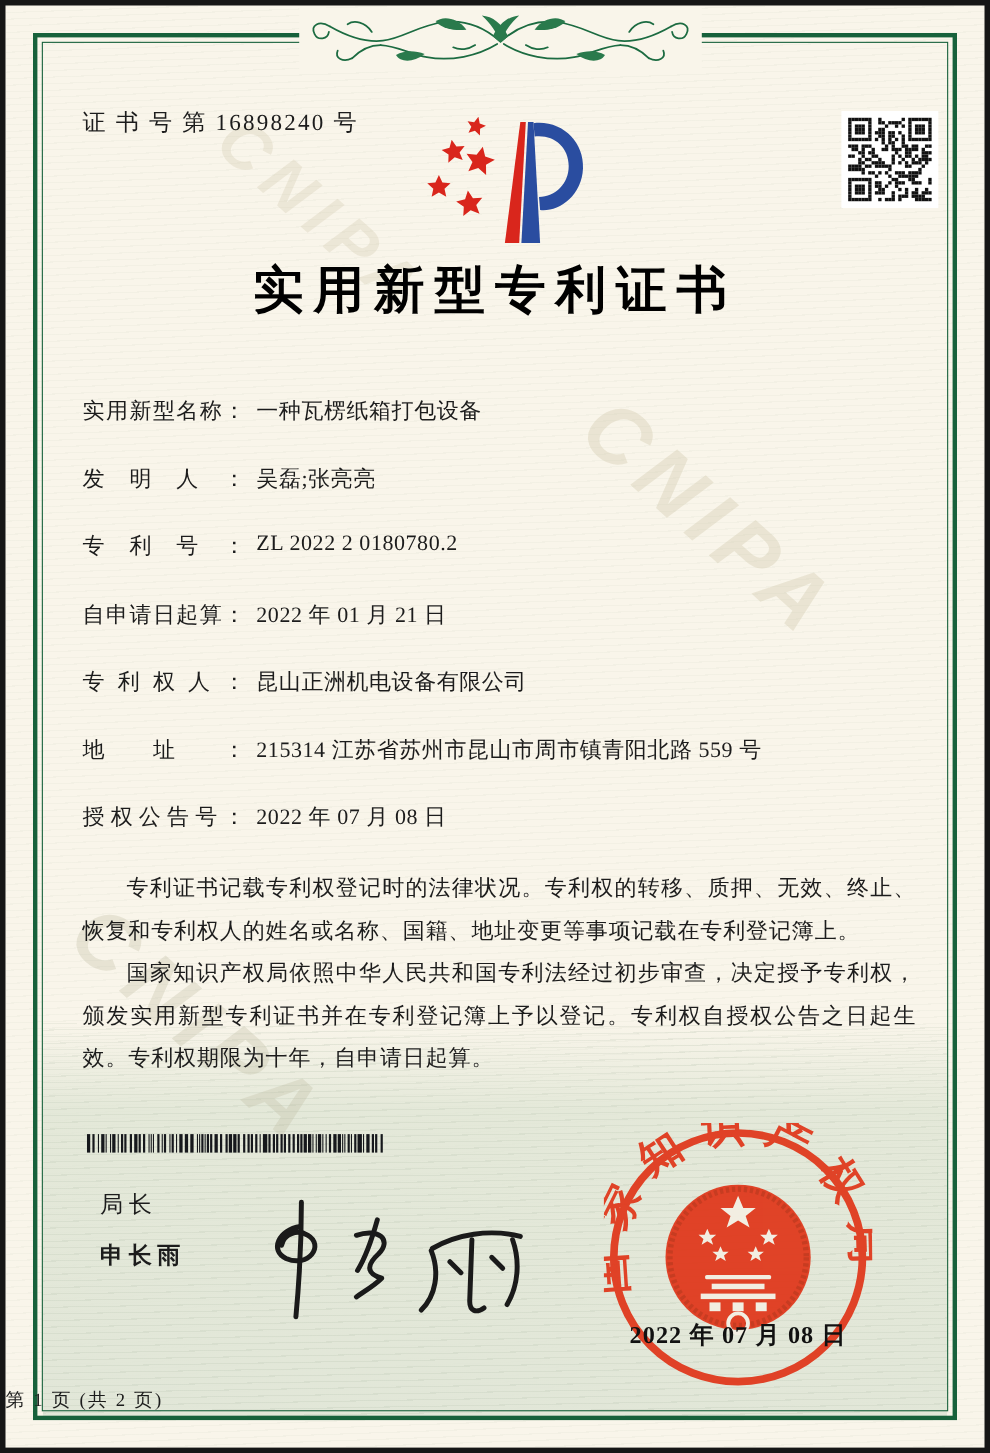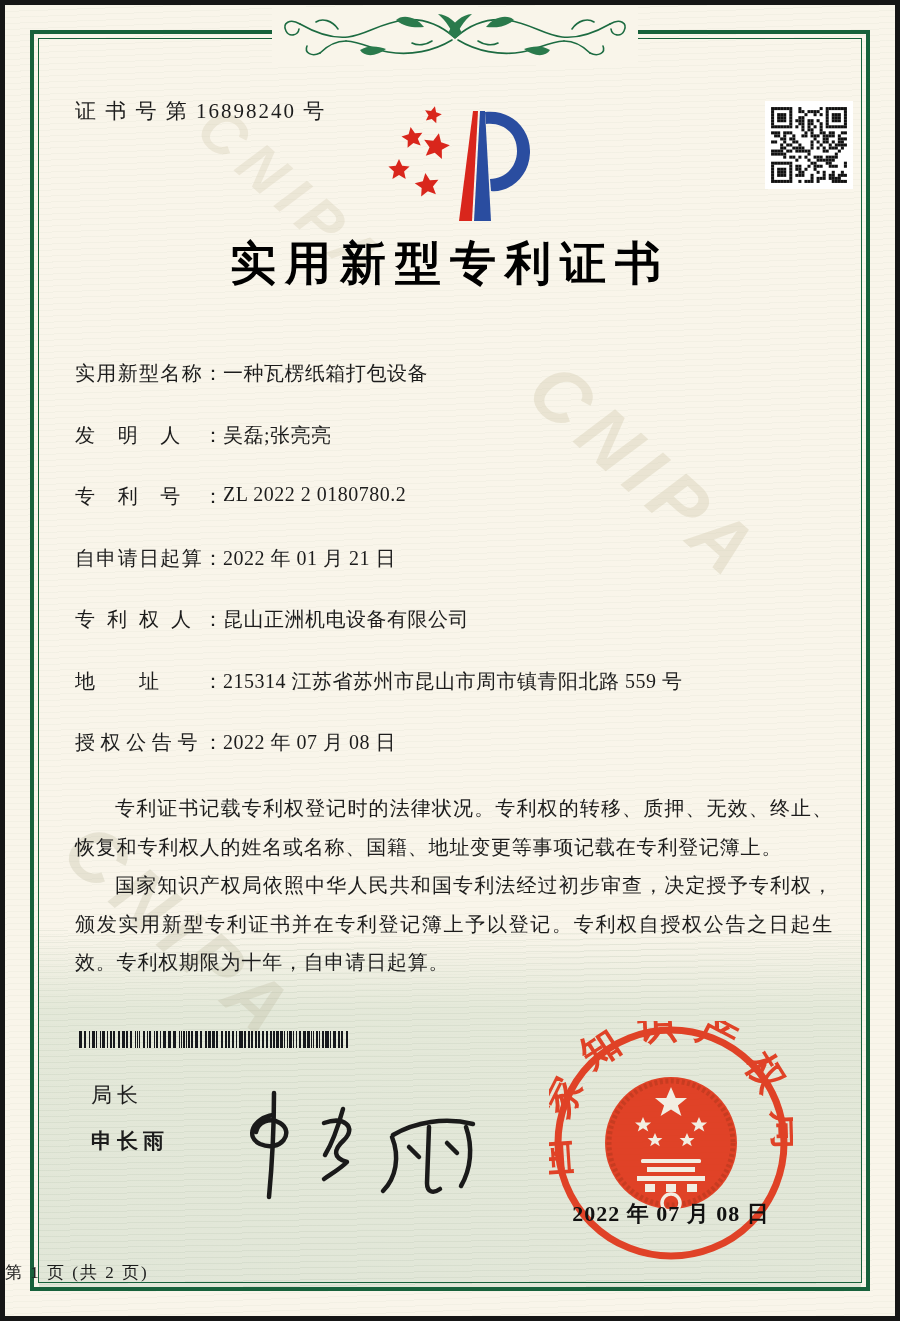--- a/index.html
+++ b/index.html
@@ -32,21 +32,21 @@
   .cert-no{position:absolute; left:70px; top:92px; z-index:2; font-size:21px; letter-spacing:2px;}
   .logo{position:absolute; left:376px; top:90px; width:156px; height:132px; z-index:2;}
   .qr{position:absolute; left:760px; top:96px; width:88px; height:88px; z-index:2; background:#fff;}
   .title{
     position:absolute; left:0; right:0; top:228px; z-index:2;
     text-align:center; font-size:46px; font-weight:bold; letter-spacing:9px; color:#000000;
   }
   .fields{position:absolute; left:70px; right:60px; top:355px; z-index:2; font-size:20px;}
   .field-row{position:relative; height:61.5px;}
   .f-label{display:inline-block; width:148px; text-align:justify; text-align-last:justify; vertical-align:top;}
-  .f-value{letter-spacing:.5px;}
+  .f-value{margin-left:10px; letter-spacing:.5px;}
   .grant-col2{position:absolute; left:390px; top:0;}
   .grant-col2 .f-label2{letter-spacing:2px;}
   .paragraphs{
     position:absolute; left:70px; right:62px; top:784px; z-index:2;
     font-size:20px; line-height:38.5px; text-align:justify; letter-spacing:.8px;
   }
   .paragraphs p{margin:0; text-indent:2em;}
   .barcode{position:absolute; left:74px; top:1026px; width:272px; height:17px; z-index:2;}
   .officer{position:absolute; left:86px; top:1076px; z-index:2; font-size:21px; letter-spacing:5px;}
   .officer .name{margin-top:18px;font-weight:bold;}

